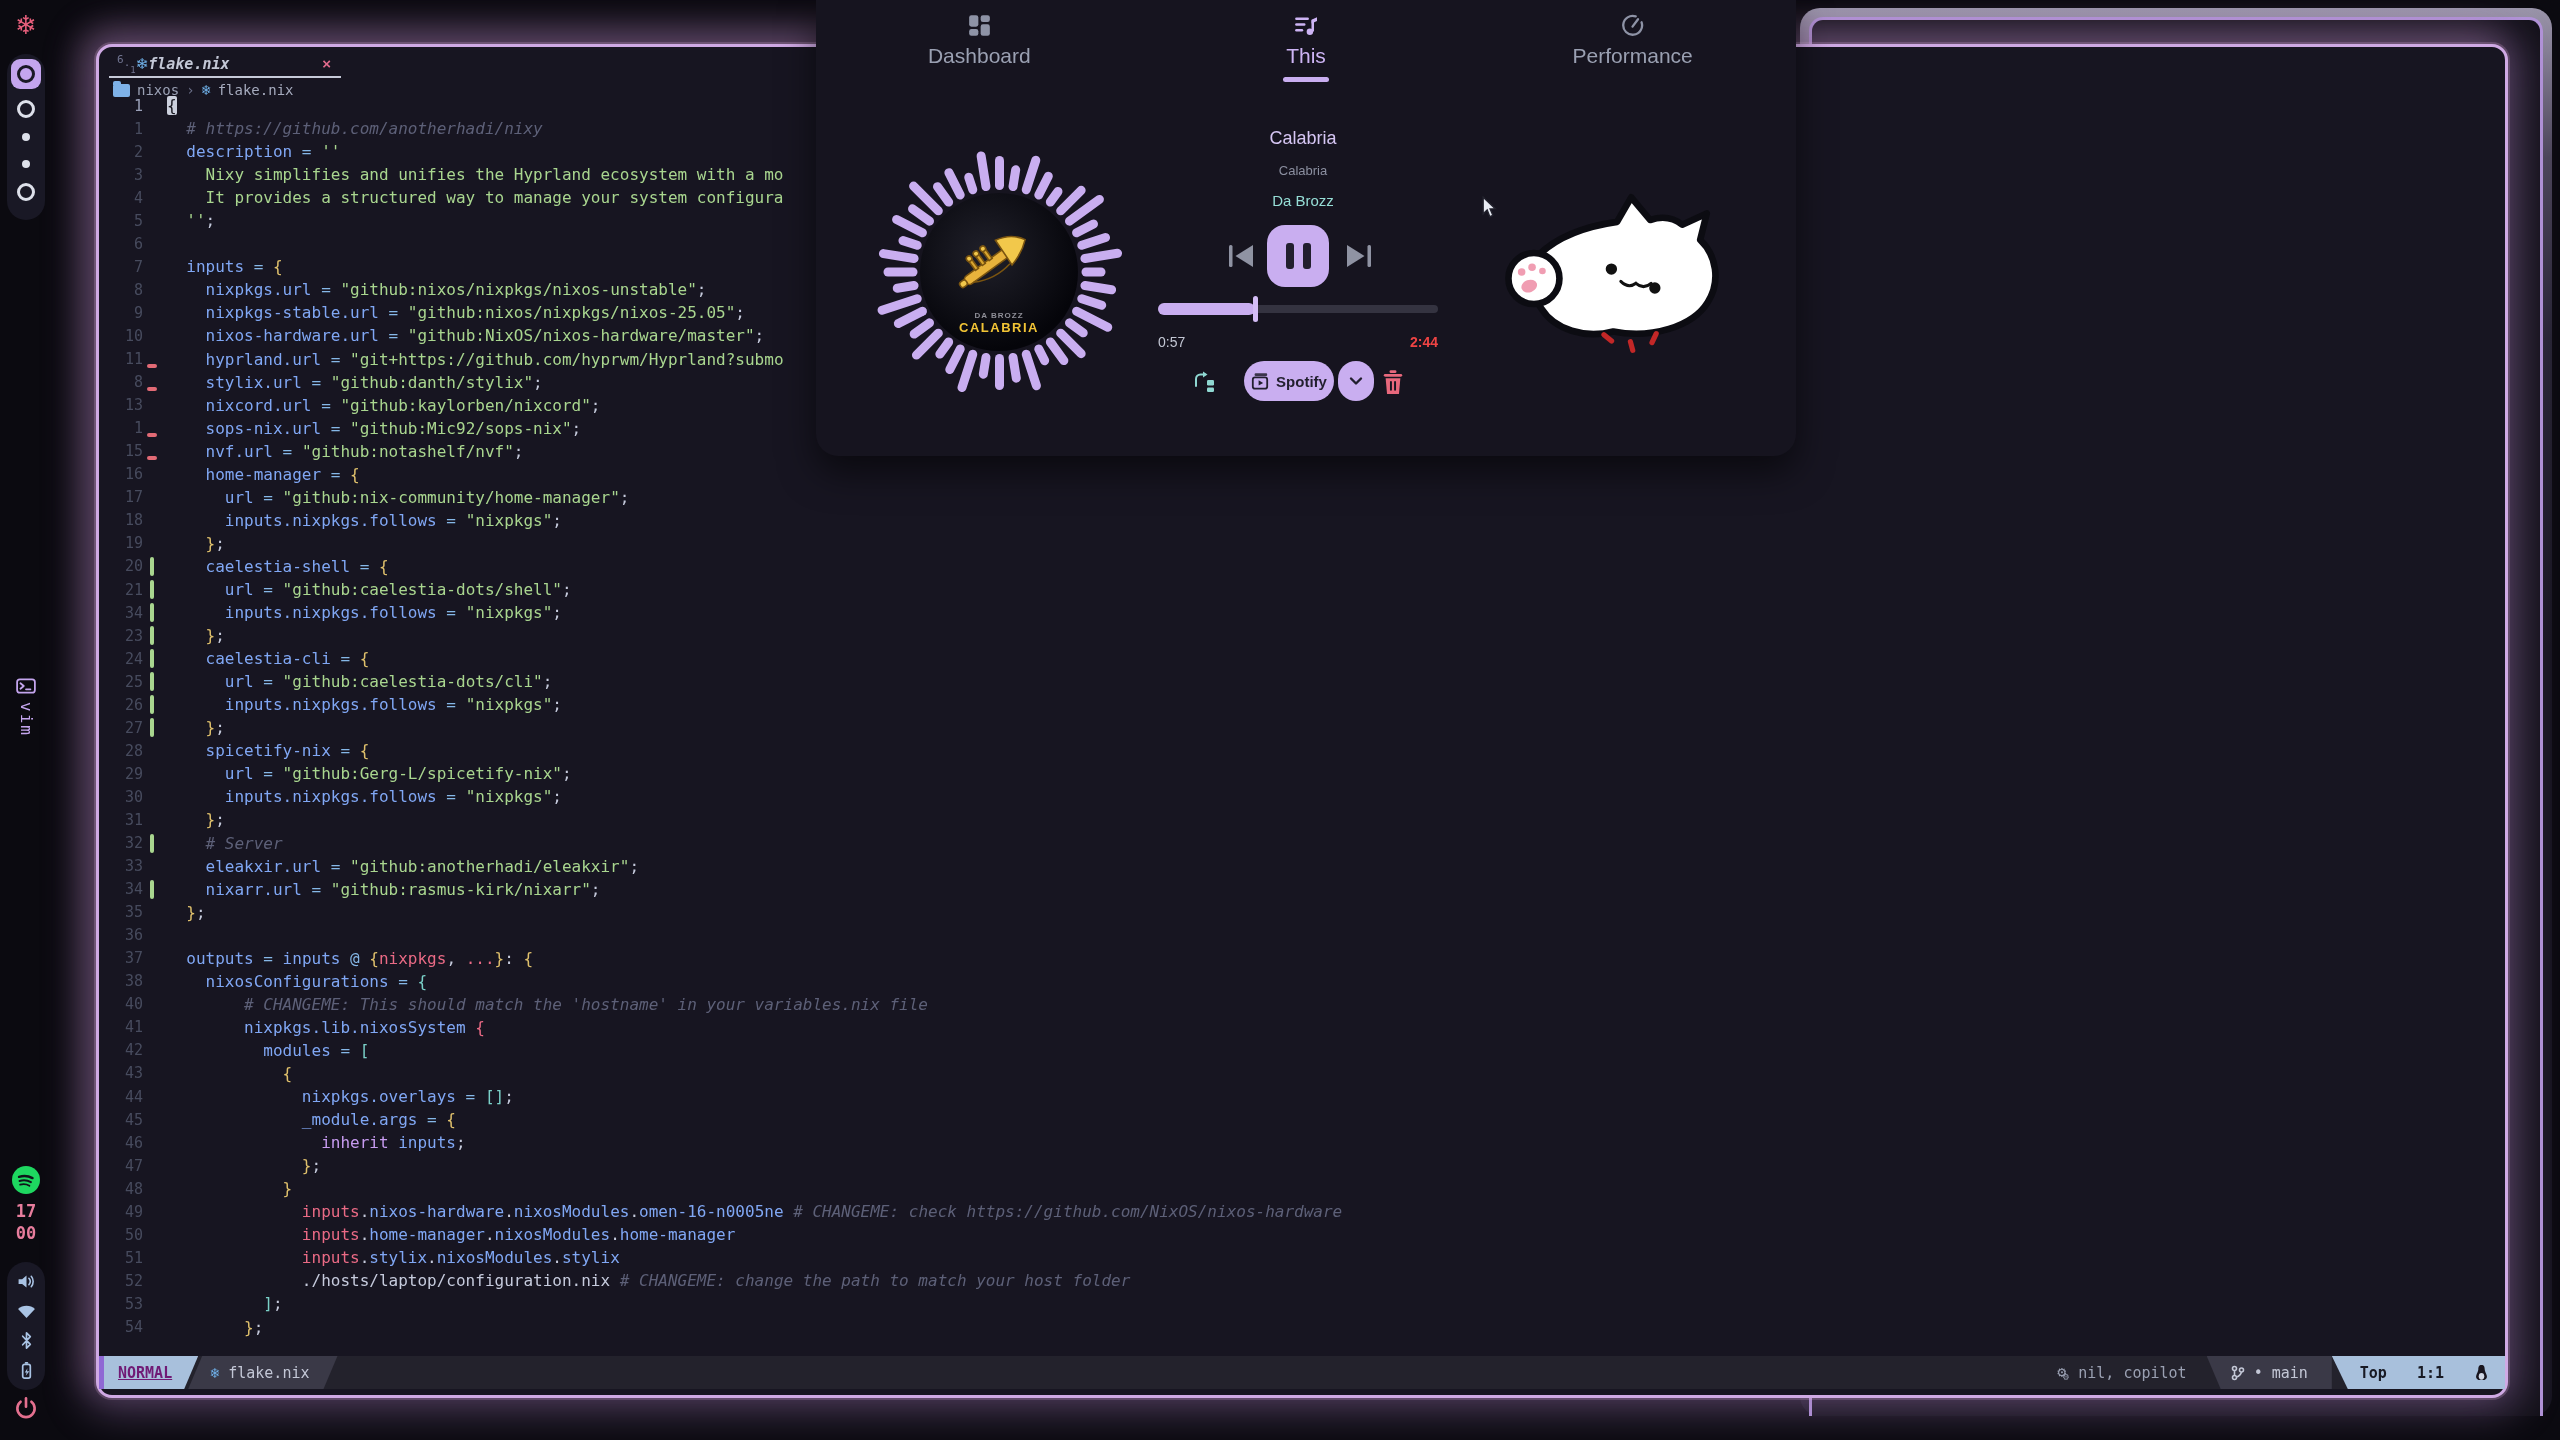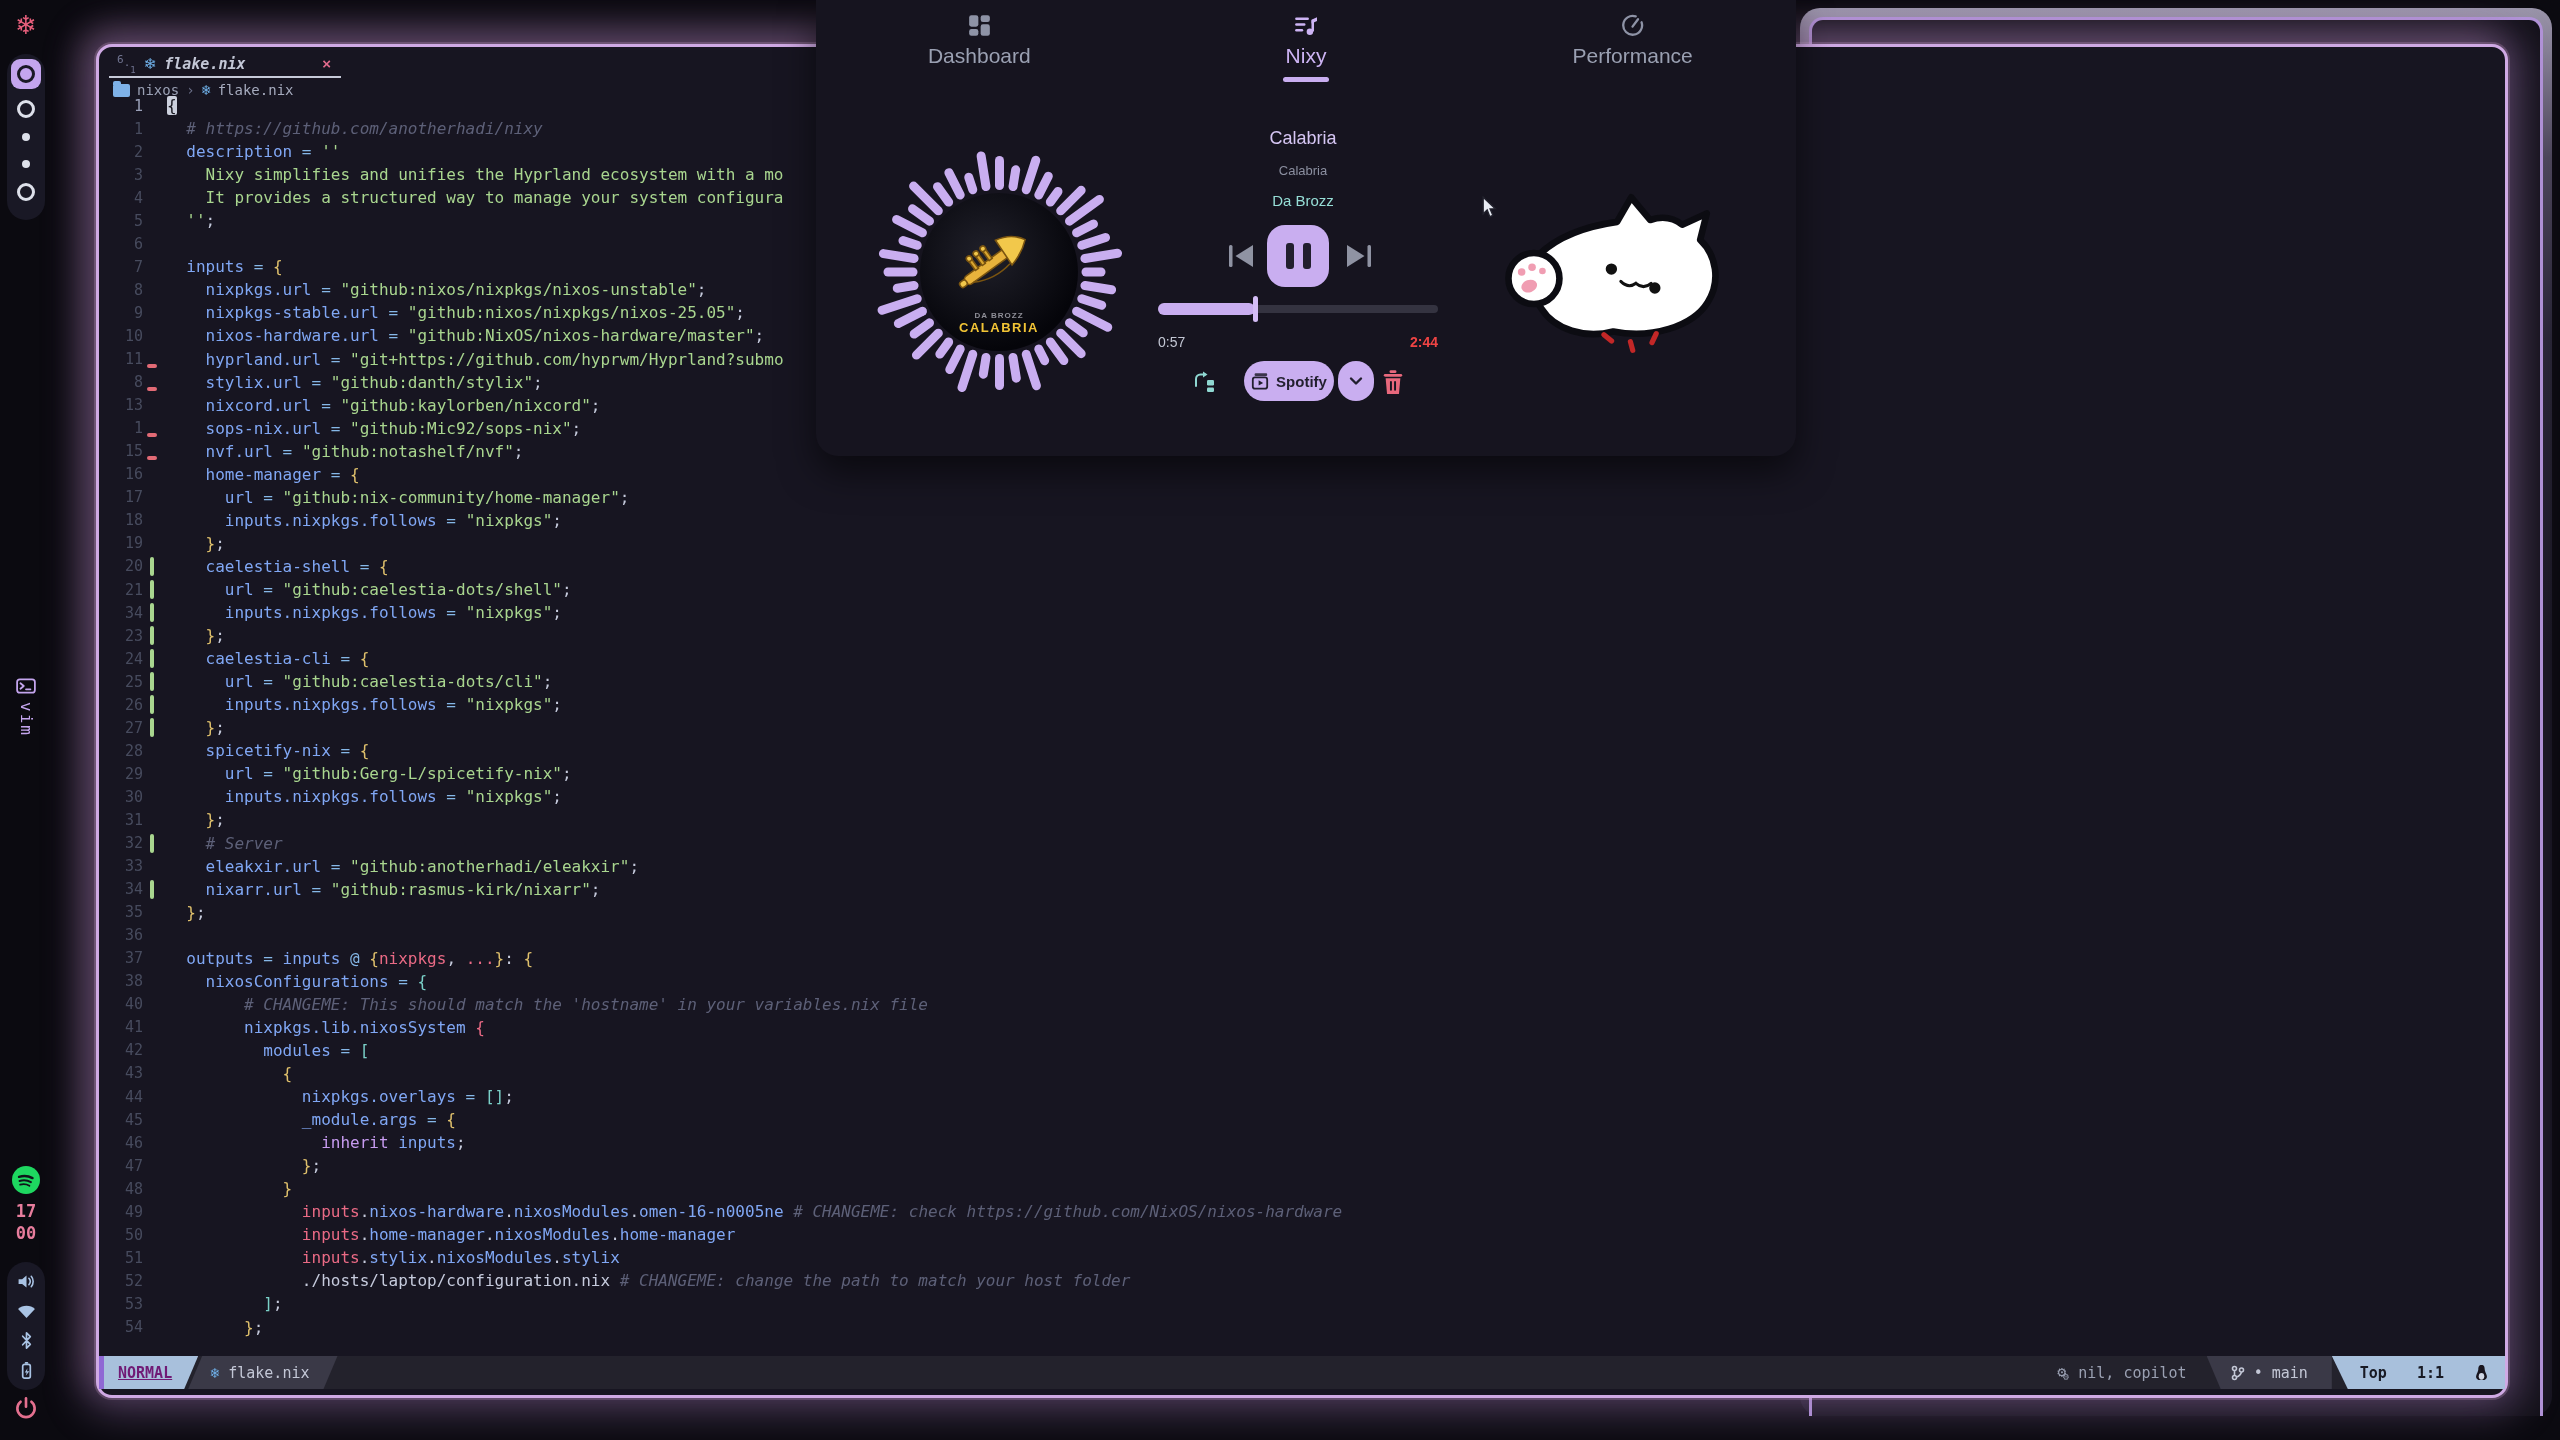--- a/index.html
+++ b/index.html
@@ -27,21 +27,21 @@
   #bg-window{position:absolute;left:1800px;top:8px;width:752px;height:1408px;border-radius:20px;
              background:linear-gradient(180deg,#9a95aa 0px,#8a8499 34px,#4a4458 150px,#262333 330px,#16141f 640px);
              padding:9px 9px 0 9px;box-sizing:border-box;z-index:6;}
   #bg-window .inner{width:100%;height:100%;background:#121018;border:3px solid #b193d8;border-bottom:none;
                     border-radius:14px 14px 0 0;box-sizing:border-box;}
   
   #editor{position:absolute;left:96px;top:44px;width:2412px;height:1354px;box-sizing:border-box;z-index:10;
           background:#171521;border:3px solid #cfa9e4;border-radius:16px;
           box-shadow:0 0 0 2px rgba(224,172,224,.22),0 0 38px 14px rgba(152,116,178,.42),-12px -12px 34px rgba(238,168,216,.20);}
   #tabbar{position:absolute;left:10px;top:4px;height:27px;display:flex;align-items:center;}
-  .tab-cell{display:flex;align-items:center;gap:8px;width:232px;height:27px;border-bottom:2px solid #c6cad8;
+  .tab-cell{display:flex;align-items:center;width:232px;height:27px;border-bottom:2px solid #c6cad8;
             padding:0 10px 0 8px;box-sizing:border-box;}
   .tab-prefix{color:#707490;font-size:11px;font-family:"DejaVu Sans Mono",monospace;}
   .tab-prefix .sup{vertical-align:6px;}
   .tab-prefix .sub{vertical-align:-4px;font-size:9px;}
   .snow{color:#6fb0e8;font-size:15px;}
   .tab-name{font-family:"DejaVu Sans Mono",monospace;font-style:italic;font-weight:bold;color:#c3c7d6;font-size:15px;}
   .tab-close{margin-left:auto;color:#e06a8c;font-size:15px;font-weight:bold;}
   #breadcrumb{position:absolute;left:14px;top:33px;height:20px;display:flex;align-items:center;gap:7px;
               font-family:"DejaVu Sans Mono",monospace;font-size:14px;color:#9aa0b4;}
   .bc-sep{color:#6b7089;}
@@ -545,21 +545,21 @@
         </div>
         <div class="mtab active">
           <svg viewBox="0 0 20 20" fill="currentColor">
             <rect x="1" y="3" width="12" height="2.3" rx="1.1"></rect>
             <rect x="1" y="8" width="9" height="2.3" rx="1.1"></rect>
             <rect x="1" y="13" width="7" height="2.3" rx="1.1"></rect>
             <circle cx="13.8" cy="15.5" r="2.8"></circle>
             <rect x="15.2" y="5" width="2.2" height="10.5" rx="1"></rect>
             <path d="M15.2 5 L20 2.8 V6 L15.2 8.2 Z"></path>
           </svg>
-          <span class="mtab-label">Nixy</span>
+          <span class="mtab-label">This</span>
           <span class="mtab-underline"></span>
         </div>
         <div class="mtab">
           <svg viewBox="0 0 20 20" fill="none" stroke="currentColor" stroke-width="2" stroke-linecap="round">
             <path d="M12.8 2.1 A8.2 8.2 0 1 0 17.9 7.2"></path>
             <path d="M10 11 L14.8 4.6"></path>
           </svg>
           <span class="mtab-label">Performance</span>
           <span class="mtab-underline"></span>
         </div>

